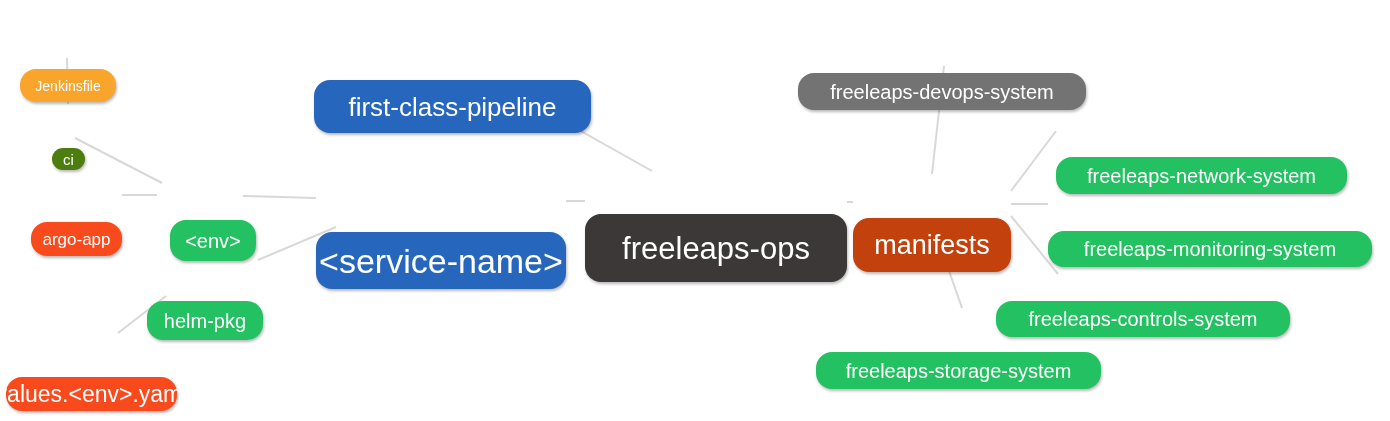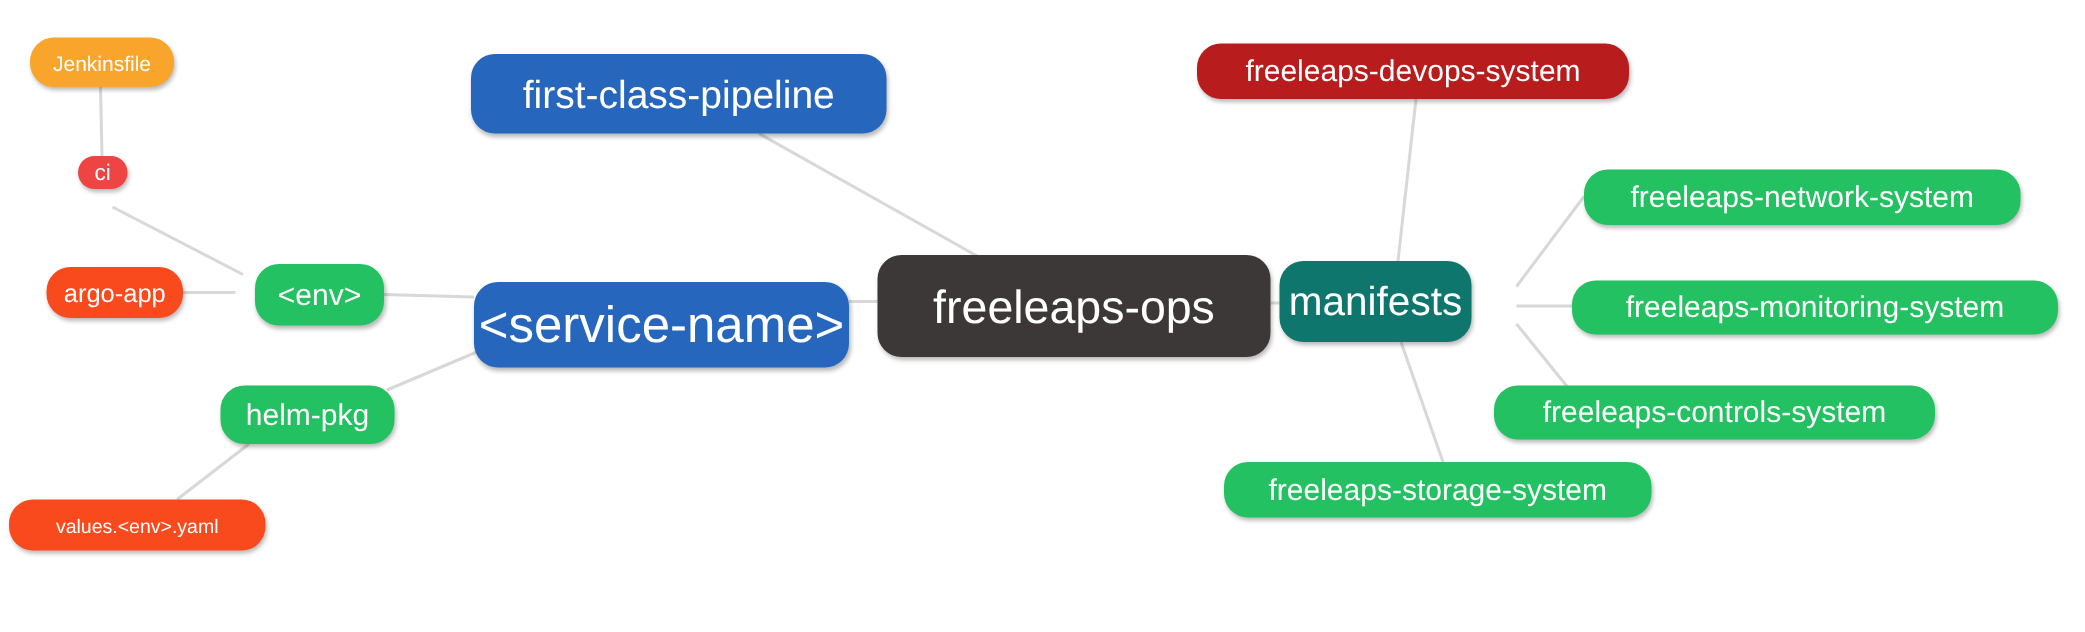--- a/index.html
+++ b/index.html
@@ -30,20 +30,21 @@
     display: flex;
     align-items: center;
     justify-content: center;
     color: var(--node-text, #ffffff);
     border-radius: 16px;
     box-shadow: 1px 2px 3px rgba(0,0,0,0.28);
     white-space: nowrap;
     cursor: pointer;
     line-height: 1;
     letter-spacing: 0;
+    margin-top: 44px;
   }
 </style>
 </head>
 <body style="--node-text: #FFFFFF;">
 
 <div class="canvas" style="background: rgb(255, 255, 255);">
 
   <svg class="edges" viewBox="0 0 1390 421" xmlns="http://www.w3.org/2000/svg">
     <line x1="67" y1="58" x2="68" y2="104" stroke="#D8D8D8"></line>
     <line x1="75" y1="138" x2="162" y2="183" stroke="#D8D8D8"></line>
@@ -56,39 +57,39 @@
     <line x1="847" y1="202" x2="853" y2="202" stroke="#D8D8D8"></line>
     <line x1="944" y1="66" x2="932" y2="174" stroke="#D8D8D8"></line>
     <line x1="1011" y1="191" x2="1056" y2="131" stroke="#D8D8D8"></line>
     <line x1="1011" y1="204" x2="1048" y2="204" stroke="#D8D8D8"></line>
     <line x1="1011" y1="216" x2="1058" y2="274" stroke="#D8D8D8"></line>
     <line x1="934" y1="228" x2="962" y2="308" stroke="#D8D8D8"></line>
   </svg>
 
   <div class="node" style="left: 20px; top: 25px; width: 96px; height: 33px; font-size: 14px; background-color: rgb(249, 165, 44);">Jenkinsfile</div>
 
-  <div class="node" style="left: 52px; top: 104px; width: 33px; height: 22px; font-size: 15px; background-color: #ef4444;">ci</div>
+  <div class="node" style="left: 52px; top: 104px; width: 33px; height: 22px; font-size: 15px; background-color: #4d7c0f;">ci</div>
 
   <div class="node" style="left: 31px; top: 178px; width: 91px; height: 34px; font-size: 17px; background-color: rgb(249, 74, 29);">argo-app</div>
 
   <div class="node" style="left: 170px; top: 176px; width: 86px; height: 41px; font-size: 20px; background-color: rgb(35, 193, 97);">&lt;env&gt;</div>
 
   <div class="node" style="left: 147px; top: 257px; width: 116px; height: 39px; font-size: 20px; background-color: rgb(35, 193, 97);">helm-pkg</div>
 
-  <div class="node" style="left: 6px; top: 333px; width: 171px; height: 34px; font-size: 13px; background-color: rgb(249, 74, 29);">values.&lt;env&gt;.yaml</div>
+  <div class="node" style="left: 6px; top: 333px; width: 171px; height: 34px; font-size: 23px; background-color: rgb(249, 74, 29);">values.&lt;env&gt;.yaml</div>
 
   <div class="node" style="left: 314px; top: 36px; width: 277px; height: 53px; font-size: 26px; background-color: rgb(38, 103, 189);">first-class-pipeline</div>
 
   <div class="node" style="left: 316px; top: 188px; width: 250px; height: 57px; font-size: 34px; background-color: rgb(38, 103, 189);">&lt;service-name&gt;</div>
 
   <div class="node" style="left: 585px; top: 170px; width: 262px; height: 68px; font-size: 31px; background-color: rgb(59, 56, 55);">freeleaps-ops</div>
 
-  <div class="node" style="left: 853px; top: 174px; width: 128px; height: 54px; font-size: 27px; background-color: #0f766e;">manifests</div>
+  <div class="node" style="left: 853px; top: 174px; width: 158px; height: 54px; font-size: 27px; background-color: #c2410c;">manifests</div>
 
-  <div class="node" style="left: 798px; top: 29px; width: 288px; height: 37px; font-size: 20px; background-color: #b91c1c;">freeleaps-devops-system</div>
+  <div class="node" style="left: 798px; top: 29px; width: 288px; height: 37px; font-size: 20px; background-color: #737373;">freeleaps-devops-system</div>
 
   <div class="node" style="left: 1056px; top: 113px; width: 291px; height: 37px; font-size: 20px; background-color: rgb(35, 193, 97);">freeleaps-network-system</div>
 
   <div class="node" style="left: 1048px; top: 187px; width: 324px; height: 36px; font-size: 20px; background-color: rgb(35, 193, 97);">freeleaps-monitoring-system</div>
 
   <div class="node" style="left: 996px; top: 257px; width: 294px; height: 36px; font-size: 20px; background-color: rgb(35, 193, 97);">freeleaps-controls-system</div>
 
   <div class="node" style="left: 816px; top: 308px; width: 285px; height: 37px; font-size: 20px; background-color: rgb(35, 193, 97);">freeleaps-storage-system</div>
 
 </div>

